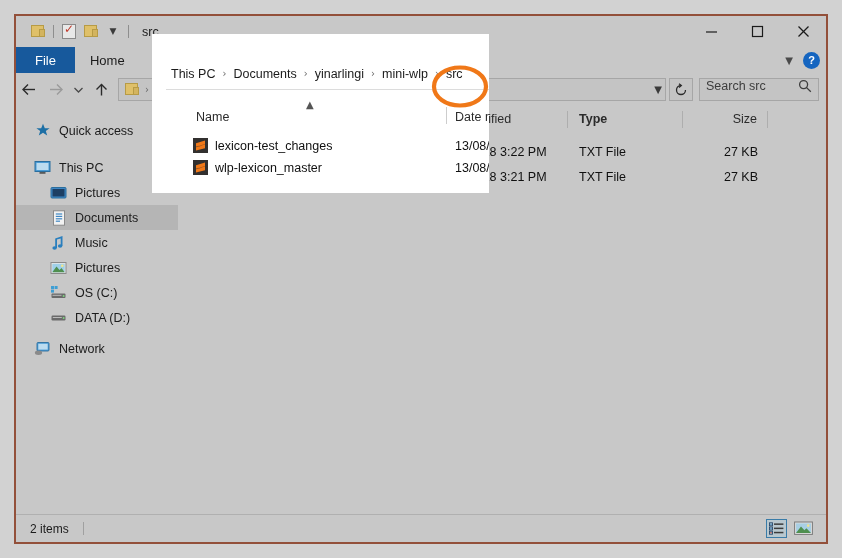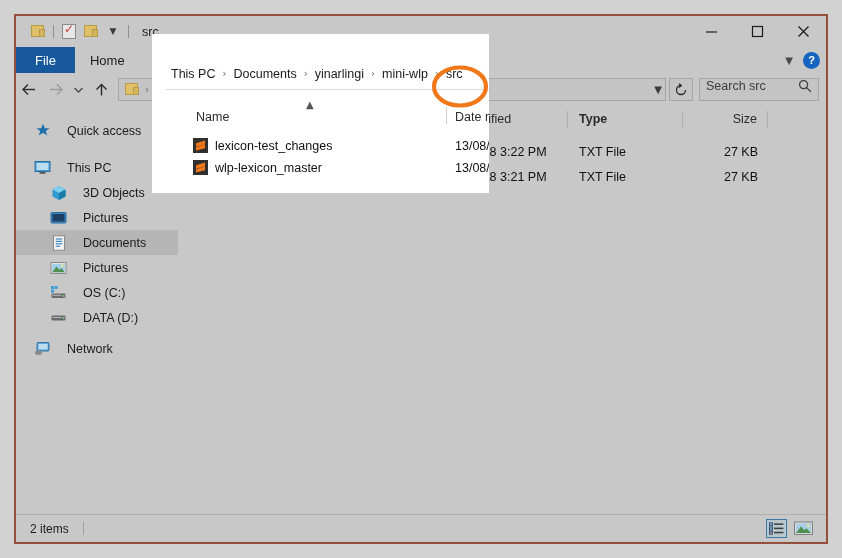--- a/index.html
+++ b/index.html
@@ -274,21 +274,21 @@
   #nav-pane {
     width: 162px;
     background: #c8c8c8;
     padding-top: 12px;
     box-sizing: border-box;
   }
   .nav-item {
     height: 25px;
     display: flex;
     align-items: center;
-    gap: 16px;
+    gap: 8px;
     padding-left: 18px;
     font-size: 12.5px;
     color: #1b1b1b;
     white-space: nowrap;
   }
   .nav-item.indent { padding-left: 34px; }
   .nav-item.selected { background: #b5b5b5; }
   .nav-ico {
     width: 17px;
     height: 16px;
@@ -577,48 +577,48 @@
           <svg width="17" height="15" viewBox="0 0 17 15">
               <rect x="1" y="1.5" width="15" height="10" fill="#4a9bd4" stroke="#2b6e9e" stroke-width="1"></rect>
               <rect x="2.5" y="3" width="12" height="7" fill="#bcdcf0"></rect>
               <rect x="5.5" y="12" width="6" height="1.8" fill="#5a5a5a"></rect>
             </svg>
         </span>
         <span>This PC</span>
       </div>
       <div class="nav-item indent">
         <span class="nav-ico">
-          <svg width="16" height="16" viewBox="0 0 16 16">
-              <polygon points="8,1 14.5,4.4 14.5,11.6 8,15 1.5,11.6 1.5,4.4" fill="#2e9ad0"></polygon>
-              <polygon points="8,1 14.5,4.4 8,8 1.5,4.4" fill="#7fd0ee"></polygon>
-              <polygon points="8,8 14.5,4.4 14.5,11.6 8,15" fill="#1d7ba8"></polygon>
-            </svg>
-        </span>
-        <span>3D Objects</span>
-      </div>
-      <div class="nav-item indent">
-        <span class="nav-ico">
           <svg width="17" height="14" viewBox="0 0 17 14">
               <rect x="1" y="1.5" width="15" height="10.5" rx="1" fill="#3f87c4" stroke="#2b6e9e" stroke-width="1"></rect>
               <rect x="2.5" y="3" width="12" height="7.5" fill="#1d3f63"></rect>
             </svg>
         </span>
         <span>Pictures</span>
       </div>
       <div class="nav-item indent selected">
         <span class="nav-ico">
           <svg width="14" height="16" viewBox="0 0 14 16">
               <rect x="1.5" y="0.8" width="11" height="14.4" fill="#f2f2f2" stroke="#8a8a8a" stroke-width="1"></rect>
               <line x1="3.8" y1="4" x2="10.2" y2="4" stroke="#3f87c4" stroke-width="1.2"></line>
               <line x1="3.8" y1="6.4" x2="10.2" y2="6.4" stroke="#3f87c4" stroke-width="1.2"></line>
               <line x1="3.8" y1="8.8" x2="10.2" y2="8.8" stroke="#3f87c4" stroke-width="1.2"></line>
               <line x1="3.8" y1="11.2" x2="8" y2="11.2" stroke="#3f87c4" stroke-width="1.2"></line>
             </svg>
         </span>
         <span>Documents</span>
+      </div>
+      <div class="nav-item indent">
+        <span class="nav-ico">
+          <svg width="14" height="16" viewBox="0 0 14 16">
+              <path d="M10.5,1 L10.5,11 L8.7,11 L8.7,3.6 L5,4.6 L5,13 L3.2,13 L3.2,3.4 Z" fill="#2a7fbe"></path>
+              <ellipse cx="2.6" cy="13" rx="2.2" ry="1.8" fill="#2a7fbe"></ellipse>
+              <ellipse cx="8.1" cy="11" rx="2.2" ry="1.8" fill="#2a7fbe"></ellipse>
+            </svg>
+        </span>
+        <span>Music</span>
       </div>
       <div class="nav-item indent">
         <span class="nav-ico">
           <svg width="17" height="14" viewBox="0 0 17 14">
               <rect x="1" y="1.5" width="15" height="11" fill="#e8e8e8" stroke="#8a8a8a" stroke-width="1"></rect>
               <rect x="2.3" y="2.8" width="12.4" height="8.4" fill="#9fd0e8"></rect>
               <polygon points="2.3,11.2 6.5,5.5 9.5,9 11.5,7 14.7,11.2" fill="#4f8f4f"></polygon>
               <circle cx="12.3" cy="4.8" r="1.3" fill="#f4e48a"></circle>
             </svg>
         </span>

